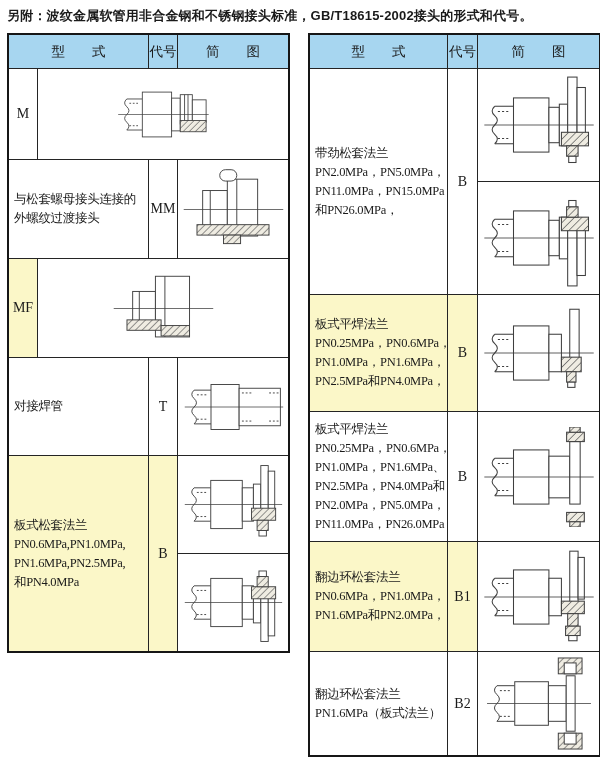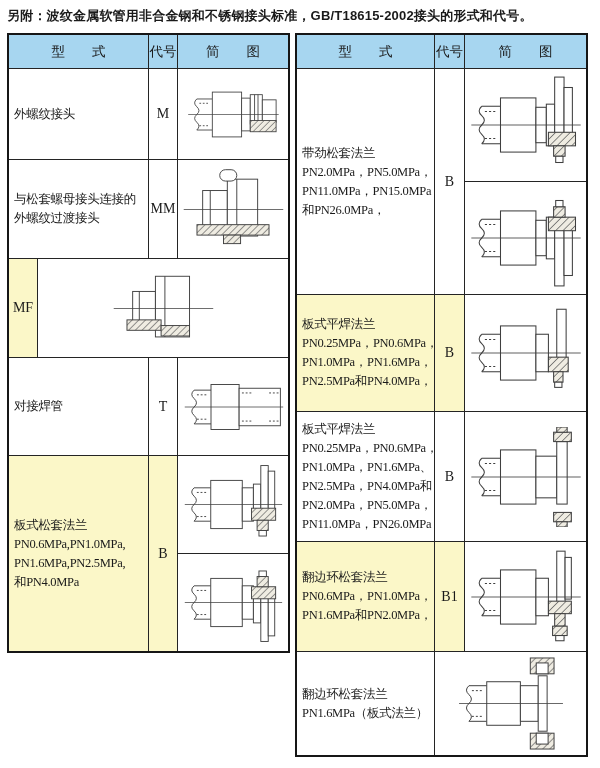--- a/index.html
+++ b/index.html
@@ -1,20 +1,20 @@
 <!DOCTYPE html>
 <html><head>
 <meta charset="utf-8">
 <style>
   html,body{margin:0;padding:0;}
   body{width:600px;height:768px;background:#ffffff;overflow:hidden;
        font-family:"Liberation Serif","DejaVu Serif",serif;color:#1a1a1a;}
   .title{font-family:"Liberation Sans","DejaVu Sans",sans-serif;font-weight:bold;
          font-size:13px;padding:7px 12px 0 7px;letter-spacing:.2px;white-space:nowrap;}
-  .tables{display:flex;margin:8px 0 0 7px;gap:5px;align-items:flex-start;}
+  .tables{display:flex;margin:8px 0 0 7px;gap:18px;align-items:flex-start;}
   .tbl{border:2px solid #161616;background:#fff;}
   .row{display:flex;}
   .cell{box-sizing:border-box;border-right:1px solid #242424;border-bottom:1px solid #242424;}
   .row .cell:last-child{border-right:none;}
   .row:last-child .cell{border-bottom:none;}
   .c-type{display:flex;align-items:center;padding:0 1px 0 5px;font-size:12.5px;
           line-height:19px;white-space:pre;letter-spacing:-0.3px;overflow:hidden;}
   .c-code{display:flex;align-items:center;justify-content:center;font-size:14px;}
   .c-diag{flex:1;display:flex;flex-direction:column;padding:0;}
   .t-l .c-type{width:140px;} .t-l .c-code{width:29px;}
@@ -41,21 +41,20 @@
 <div class="title">另附：波纹金属软管用非合金钢和不锈钢接头标准，GB/T18615-2002接头的形式和代号。</div>
 
 <div class="tables">
   <div class="tbl t-l" id="t-left">
       <div class="row hdr">
         <div class="cell c-type">型　　式</div>
         <div class="cell c-code">代号</div>
         <div class="cell c-diag">简　　图</div>
       </div>
       <div class="row" style="height: 91px;">
-        <div class="cell c-type">外螺纹接头</div>
         <div class="cell c-code">M</div>
         <div class="cell c-diag">
           <div class="diag-box">
             <svg viewBox="0 0 116 96" width="100" height="83">
               <path d="M16 30 q-5 4.5 0 9 q5 4.5 0 9 q-5 4.5 0 9 q5 4.5 0 9" fill="none" stroke="#3f3f3f"></path>
               <line x1="16" y1="30" x2="34" y2="30" stroke="#3f3f3f" stroke-width="1"></line>
               <line x1="16" y1="66" x2="34" y2="66" stroke="#3f3f3f" stroke-width="1"></line>
               <line x1="19" y1="35" x2="30" y2="35" stroke="#3f3f3f" stroke-width="1" stroke-dasharray="2,2"></line>
               <line x1="19" y1="61" x2="30" y2="61" stroke="#3f3f3f" stroke-width="1" stroke-dasharray="2,2"></line>
               <rect x="34" y="22" width="34" height="52" fill="#fff" stroke="#3f3f3f" stroke-width="1"></rect>
@@ -299,20 +298,21 @@
               <rect x="84" y="76" width="14" height="9" fill="url(#hatch)" stroke="#3f3f3f" stroke-width="1"></rect>
               <rect x="87" y="85" width="8" height="5" fill="#fff" stroke="#3f3f3f" stroke-width="1"></rect>
               <line x1="6" y1="48" x2="111" y2="48" stroke="#3f3f3f" stroke-width="0.8"></line>
             </svg>
           </div>
         </div>
       </div>
       <div class="row" style="height: 103px;">
         <div class="cell c-type">翻边环松套法兰
 PN1.6MPa（板式法兰）</div>
+        <div class="cell c-code">B2</div>
         <div class="cell c-diag">
           <div class="diag-box">
             <svg viewBox="0 0 116 96" width="115" height="95">
               <path d="M16 30 q-5 4.5 0 9 q5 4.5 0 9 q-5 4.5 0 9 q5 4.5 0 9" fill="none" stroke="#3f3f3f"></path>
               <line x1="16" y1="30" x2="34" y2="30" stroke="#3f3f3f" stroke-width="1"></line>
               <line x1="16" y1="66" x2="34" y2="66" stroke="#3f3f3f" stroke-width="1"></line>
               <line x1="19" y1="35" x2="30" y2="35" stroke="#3f3f3f" stroke-width="1" stroke-dasharray="2,2"></line>
               <line x1="19" y1="61" x2="30" y2="61" stroke="#3f3f3f" stroke-width="1" stroke-dasharray="2,2"></line>
               <rect x="34" y="26" width="34" height="44" fill="#fff" stroke="#3f3f3f" stroke-width="1"></rect>
               <rect x="68" y="30" width="18" height="36" fill="#fff" stroke="#3f3f3f" stroke-width="1"></rect>

